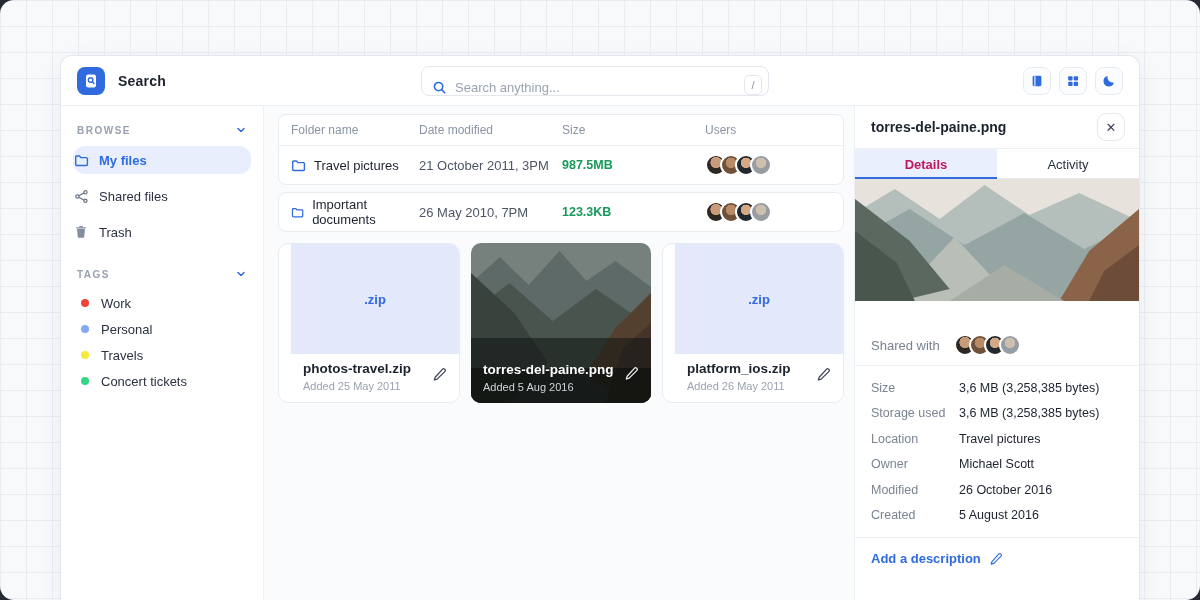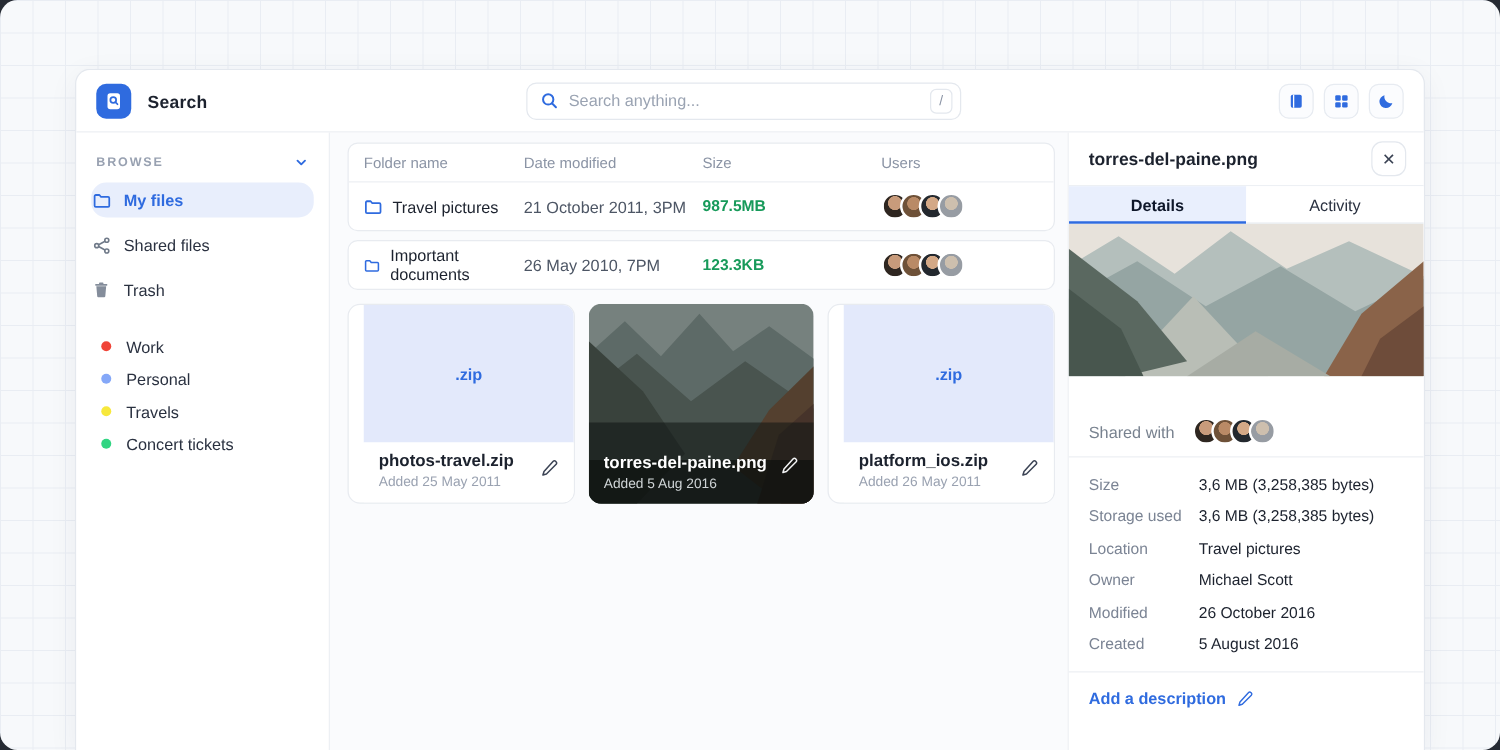--- a/index.html
+++ b/index.html
@@ -19,21 +19,21 @@
     display:flex; flex-direction:column; }
 
   
   .topbar { height:50px; flex:0 0 50px; border-bottom:1px solid #edf0f4;
     display:flex; align-items:center; padding:0 16px; position:relative; }
   .logo { width:28px; height:28px; border-radius:8px; background:#2f6bdf;
     display:flex; align-items:center; justify-content:center; }
   .app-title { font-size:14px; font-weight:bold; color:#1c222e; margin-left:13px; letter-spacing:.2px; }
   .searchwrap { position:absolute; left:360px; width:348px; height:30px;
     border:1px solid #e4e8ee; border-radius:8px; background:#fff;
-    display:flex; align-items:center; padding:0 6px 0 10px; }
+    display:flex; align-items:flex-end; padding:0 6px 0 10px; }
   .searchwrap input { border:none; outline:none; flex:1; font-size:13px; color:#3c4352;
     font-family:"Liberation Sans",sans-serif; background:transparent; margin-left:8px; }
   .searchwrap input::placeholder { color:#9aa3b2; }
   .kbd { min-width:18px; height:20px; border:1px solid #e4e8ee; border-radius:5px;
     font-size:11px; color:#8b94a5; display:flex; align-items:center; justify-content:center; padding:0 5px; }
   .top-actions { margin-left:auto; display:flex; gap:8px; }
   .iconbtn { width:28px; height:28px; border:1px solid #e7ebf1; border-radius:8px;
     background:#fbfcfe; display:flex; align-items:center; justify-content:center; cursor:pointer; }
 
   
@@ -96,21 +96,21 @@
   .panel { width:285px; flex:0 0 285px; border-left:1px solid #edf0f4; background:#fff;
     display:flex; flex-direction:column; }
   .panel-head { height:43px; flex:0 0 43px; display:flex; align-items:center;
     justify-content:space-between; padding:0 14px 0 16px; border-bottom:1px solid #edf0f4; }
   .panel-title { font-size:14px; font-weight:bold; color:#1c222e; }
   .closebtn { width:28px; height:28px; border:1px solid #e4e8ee; border-radius:9px; background:#fff;
     color:#3b4354; font-size:13px; display:flex; align-items:center; justify-content:center; cursor:pointer; }
   .tabs { display:flex; height:30px; flex:0 0 30px; }
   .tab { flex:1; display:flex; align-items:center; justify-content:center; font-size:13px;
     color:#2a3140; background:#fff; box-shadow:inset 0 -1px 0 #e6eaf0; cursor:pointer; }
-  .tab.active { color:#0f172a; font-weight:bold; background:#e9effd; box-shadow:inset 0 -2px 0 #2f6bdf; }
+  .tab.active { color:#be185d; font-weight:bold; background:#e9effd; box-shadow:inset 0 -2px 0 #2f6bdf; }
   .preview { height:122px; flex:0 0 122px; }
   .preview svg { width:100%; height:100%; display:block; }
   .shared-row { height:41px; flex:0 0 41px; display:flex; align-items:center; gap:14px;
     padding:0 16px; border-bottom:1px solid #edf0f4;margin-top:24px; }
   .shared-label { font-size:13px; color:#6e London778495; color:#78828f; }
   .dlist { padding:9px 16px 0 16px; }
   .drow { display:flex; height:25.5px; align-items:center; }
   .dlabel { flex:0 0 88px; font-size:12.5px; color:#7b8494; }
   .dvalue { font-size:12.5px; font-weight:500; color:#1c222e; }
   .panel-div { border-top:1px solid #edf0f4; margin-top:9px; }
@@ -202,20 +202,26 @@
           <svg width="14" height="14" viewBox="0 0 16 16">
             <path d="M3.5 4.5h9l-.8 9.2a1 1 0 0 1-1 .9H5.3a1 1 0 0 1-1-.9z" fill="#848d9b"></path>
             <rect x="2.4" y="2.6" width="11.2" height="1.5" rx=".7" fill="#848d9b"></rect>
             <rect x="6" y="1.2" width="4" height="1.6" rx=".6" fill="#848d9b"></rect>
           </svg>
         </span>
         <span>Trash</span>
       </div>
 
       <div class="tags-block">
+        <div class="caption-row">
+          <span class="caption">TAGS</span>
+          <svg width="12" height="12" viewBox="0 0 16 16">
+            <path d="M4 6l4 4 4-4" fill="none" stroke="#2f6bdf" stroke-width="2" stroke-linecap="round" stroke-linejoin="round"></path>
+          </svg>
+        </div>
         <div class="tagitem">
           <span class="dot" style="background:#f04438"></span>
           <span>Work</span>
         </div>
         <div class="tagitem">
           <span class="dot" style="background:#85a8f8"></span>
           <span>Personal</span>
         </div>
         <div class="tagitem">
           <span class="dot" style="background:#f7e83c"></span>

